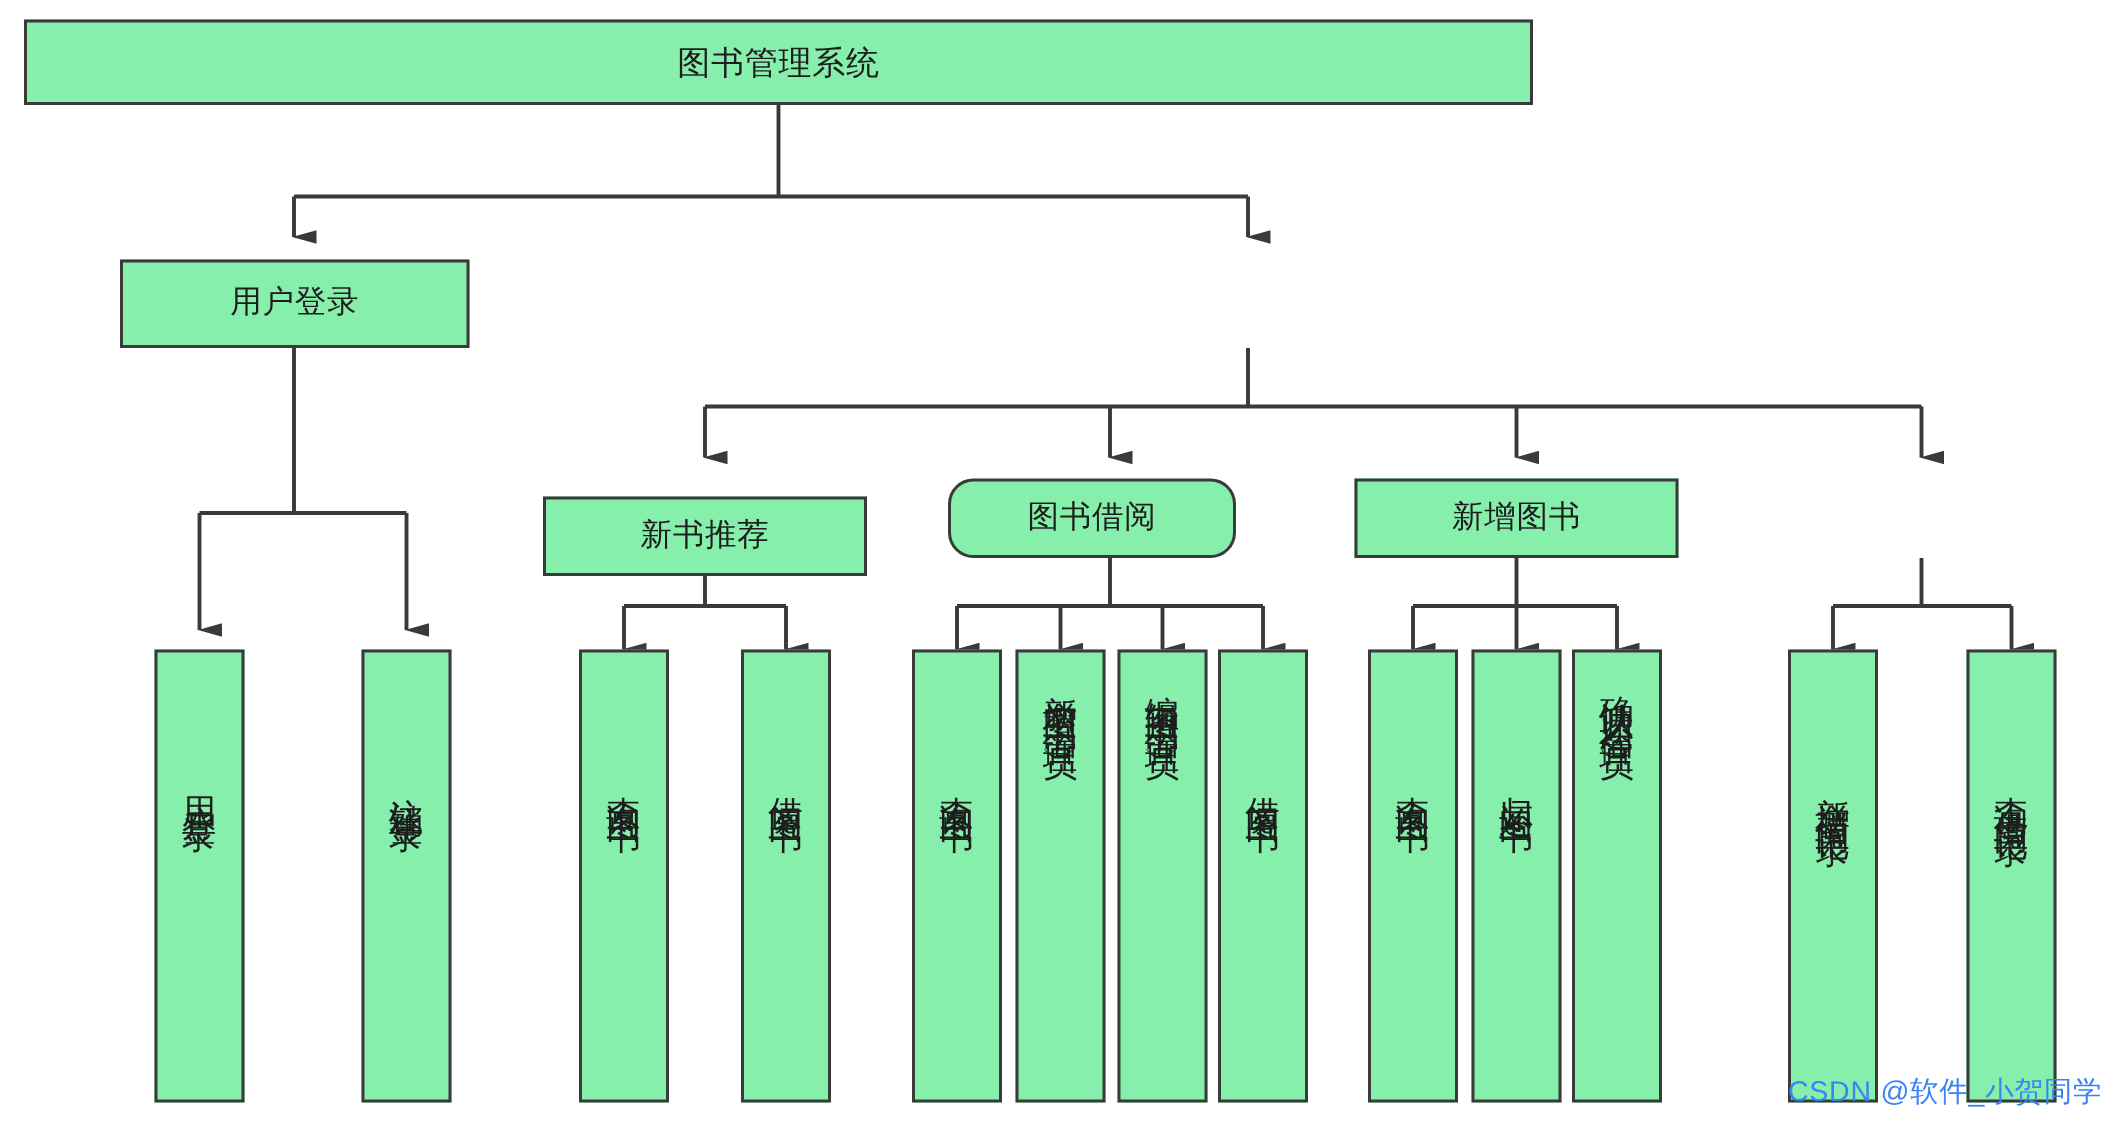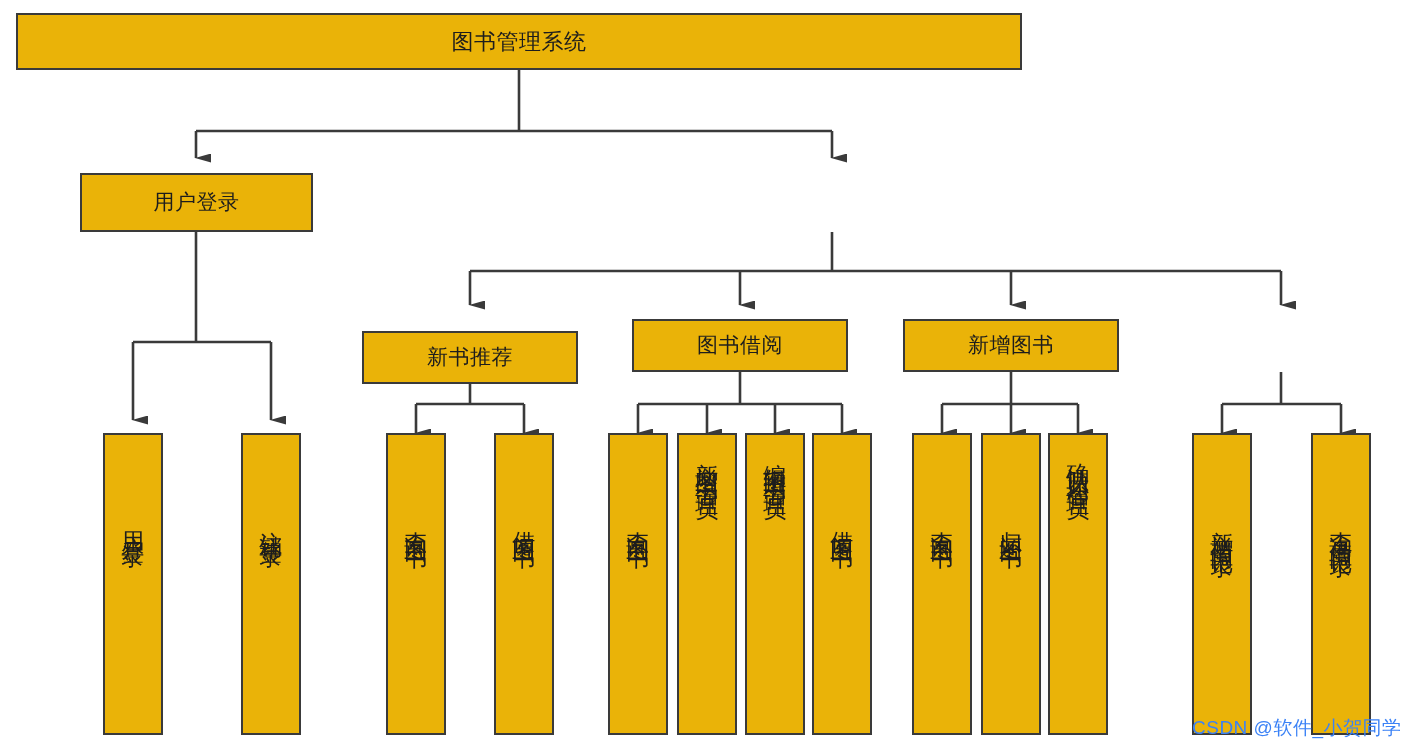--- a/index.html
+++ b/index.html
@@ -17,21 +17,21 @@
   }
   svg.connectors{
     position:absolute;
     left:0; top:0;
     width:1405px; height:747px;
     pointer-events:none;
   }
   .node{
     position:absolute;
     box-sizing:border-box;
-    background:#eab308;
+    background:#86efac;
     border:2.5px solid #3a3a3a;
     display:flex;
     align-items:center;
     justify-content:center;
     color:#1d1d1d;
   }
   .node .label{
     display:block;
     line-height:1.18;
     text-align:center;
@@ -132,21 +132,21 @@
     <span class="label">图书管理系统</span>
   </div>
 
   <div class="node horiz" style="left:80px; top:173px; width:233px; height:59px;">
     <span class="label">用户登录</span>
   </div>
 
   <div class="node horiz" style="left:362px; top:331px; width:216px; height:53px;">
     <span class="label">新书推荐</span>
   </div>
-  <div class="node horiz" style="left:632px; top:319px; width:216px; height:53px;">
+  <div class="node horiz" style="left:632px; top:319px; width:192px; height:53px;border-radius:17px;">
     <span class="label">图书借阅</span>
   </div>
   <div class="node horiz" style="left:903px; top:319px; width:216px; height:53px;">
     <span class="label">新增图书</span>
   </div>
 
   <div class="node vert mid" style="left:103px; top:433px; width:60px; height:302px;">
     <span class="label">用户登录</span>
   </div>
   <div class="node vert mid" style="left:241px; top:433px; width:60px; height:302px;">

